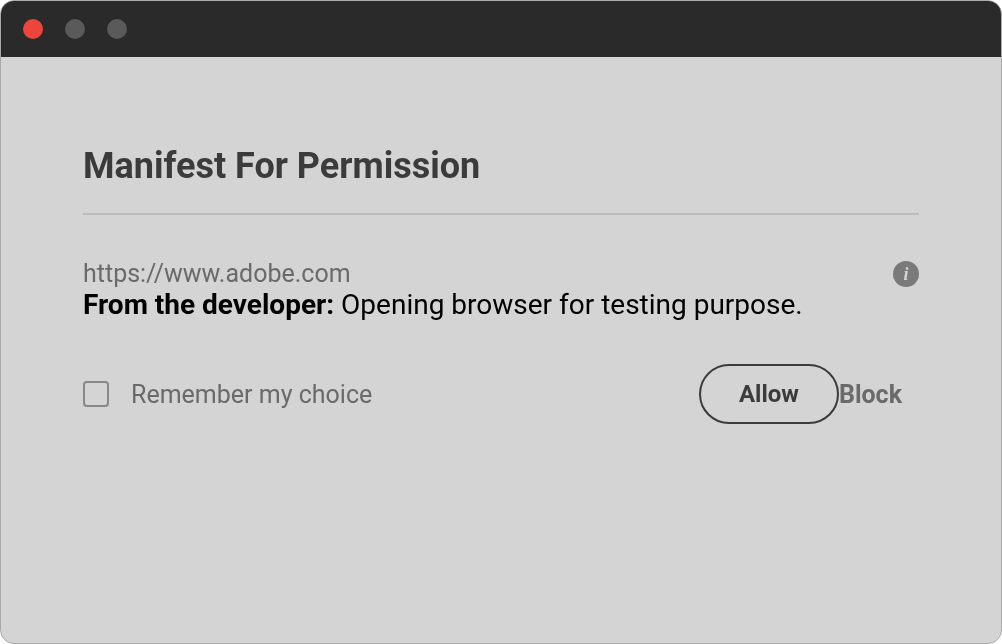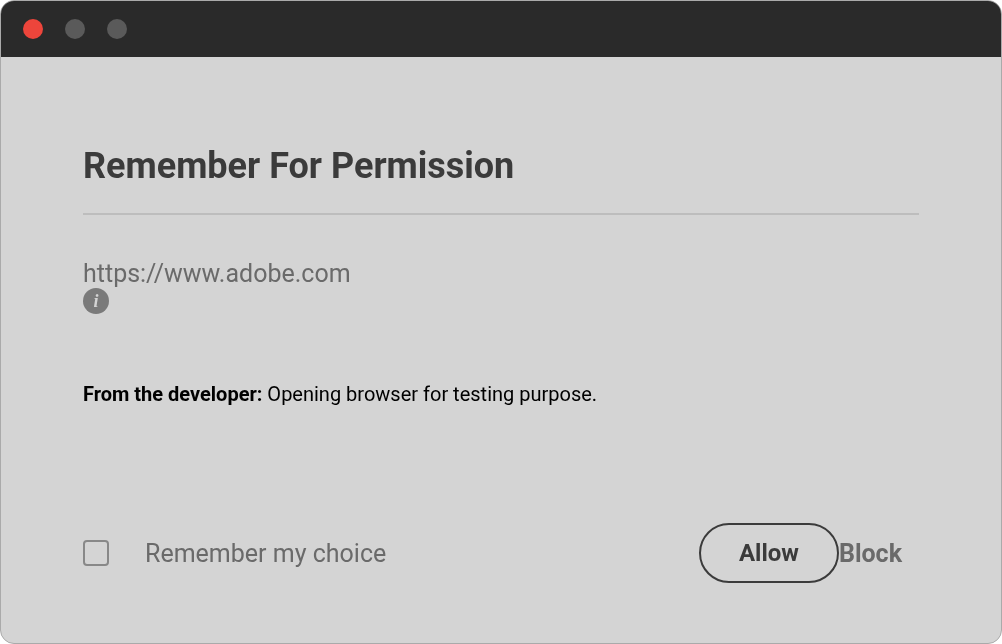--- a/index.html
+++ b/index.html
@@ -58,24 +58,22 @@
       width: 100%;
       margin-bottom: 44px;
     }
     .request-text {
       font-size: 25px;
       color: #6a6a6a;
       margin-bottom: 54px;
     }
     .url-row {
       display: flex;
-      align-items: flex-start;
+      align-items: center;
       justify-content: space-between;
-      margin-bottom: 68px;
-      flex-direction: column;
     }
     .url-text {
       font-size: 25px;
       color: #6a6a6a;
     }
     .info-icon {
       width: 26px;
       height: 26px;
       border-radius: 50%;
       background: #7a7a7a;
@@ -83,36 +81,36 @@
       display: flex;
       align-items: center;
       justify-content: center;
       font-weight: bold;
       font-style: italic;
       font-family: Georgia, serif;
       font-size: 18px;
       line-height: 1;
     }
     .developer-msg {
-      font-size: 20px;
+      font-size: 28px;
       color: #000;
-      margin-bottom: 117px;
+      margin-bottom: 43px;
     }
     .developer-label {
       font-weight: 700;
     }
     .footer {
       display: flex;
       align-items: center;
       justify-content: space-between;
     }
     .remember-wrap {
       display: flex;
       align-items: center;
-      gap: 36px;
+      gap: 22px;
     }
     .checkbox {
       width: 26px;
       height: 26px;
       border: 2.5px solid #888;
       border-radius: 4px;
       background: #d4d4d4;
       cursor: pointer;
     }
     .remember-label {
@@ -151,21 +149,21 @@
 <body>
 
 <div class="window">
   <div class="titlebar">
     <div class="traffic-light tl-close"></div>
     <div class="traffic-light tl-min"></div>
     <div class="traffic-light tl-max"></div>
   </div>
 
   <div class="content">
-    <h1 class="dialog-title">Remember For Permission</h1>
+    <h1 class="dialog-title">Manifest For Permission</h1>
     <div class="divider"></div>
 
 
     <div class="url-row">
       <div class="url-text">https://www.adobe.com</div>
       <div class="info-icon">i</div>
     </div>
 
     <div class="developer-msg">
       <span class="developer-label">From the developer:</span><span> Opening browser for testing purpose.</span>

